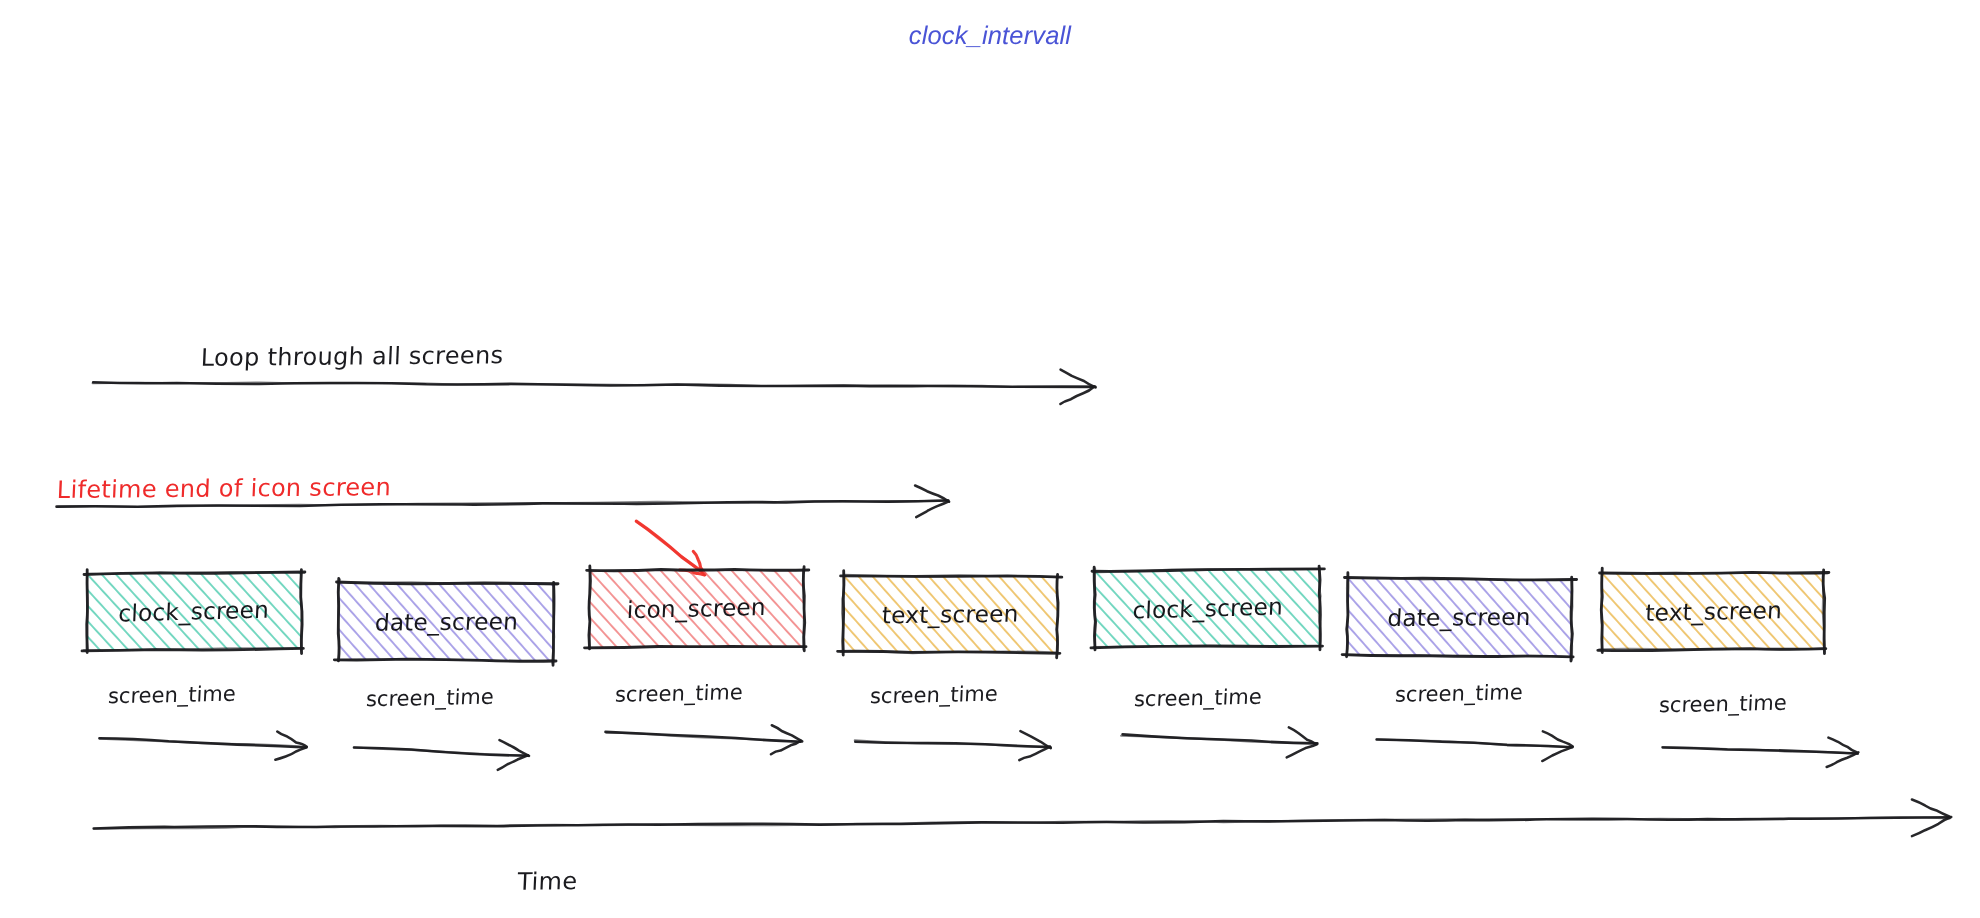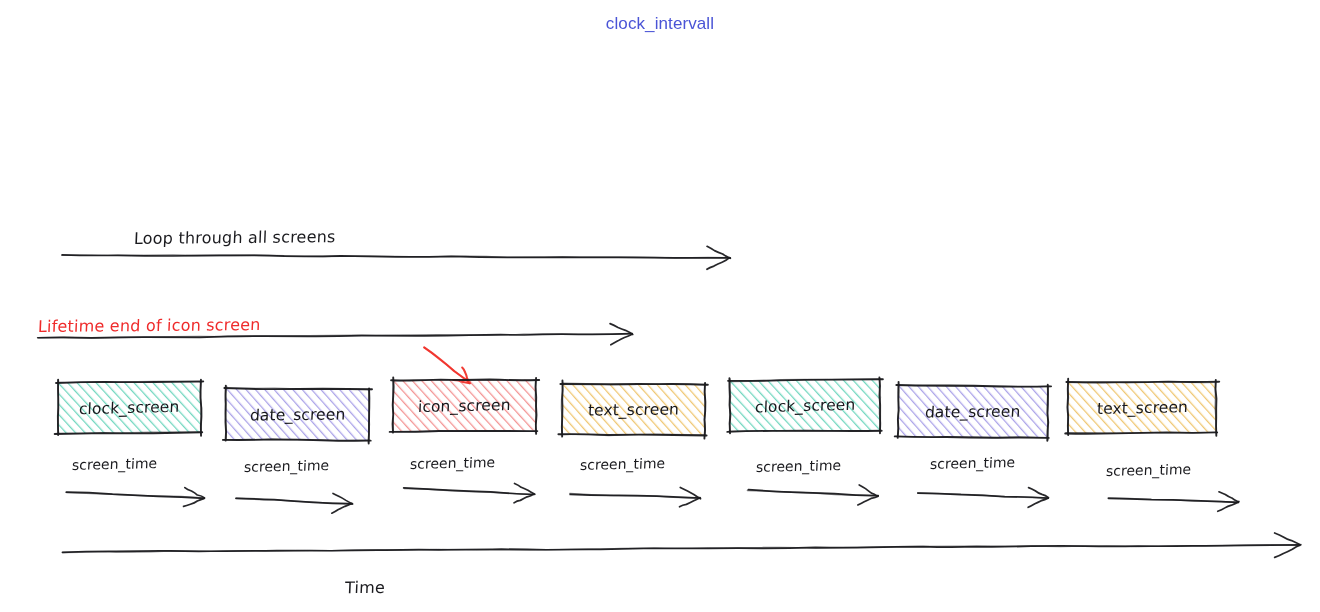--- a/index.html
+++ b/index.html
@@ -7,21 +7,21 @@
     width:1320px;height:612px;background:#ffffff;
     font-family:"DejaVu Sans",sans-serif;
     position:relative;overflow:hidden;
   }
   #stage{position:absolute;inset:0;width:1320px;height:612px;}
   svg.layer{position:absolute;left:0;top:0;width:1320px;height:612px;overflow:visible;}
 
   .title{
     position:absolute;left:0;top:14px;width:1320px;text-align:center;
     font-family:"Liberation Sans","DejaVu Sans",sans-serif;
-    font-size:17px;color:#4a54d6;letter-spacing:.1px;
+    font-size:17px;color:#4a54d6;letter-spacing:.1px;font-style:italic;
   }
 
   .hand{
     position:absolute;
     font-family:"DejaVu Sans",sans-serif;
     font-size:15px;color:#1b1b1f;white-space:nowrap;
     transform:skewX(-3deg) rotate(-0.5deg);
     letter-spacing:.2px;
   }
   .hand.red{color:#ef2b2b;}

